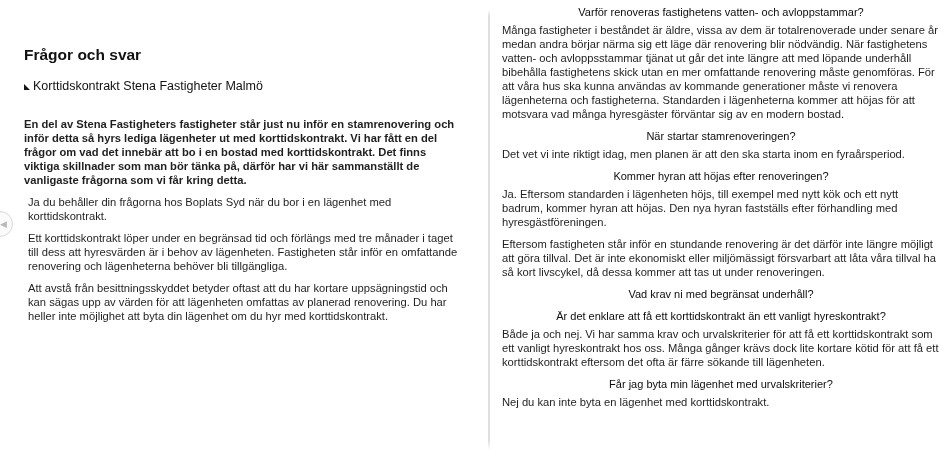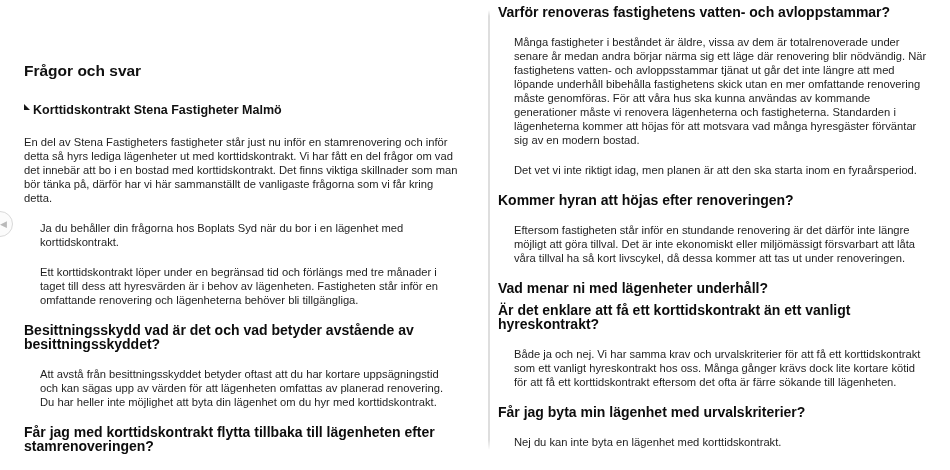--- a/index.html
+++ b/index.html
@@ -12,21 +12,21 @@
   .viewport {
     position: relative;
     width: 950px;
     height: 470px;
     overflow: hidden;
     background: #ffffff;
   }
   .page-left {
     position: absolute;
     left: 24px;
-    top: 16px;
+    top: 0;
     width: 438px;
   }
   .page-right {
     position: absolute;
     left: 498px;
     top: 5px;
     width: 446px;
   }
   .doc-title {
     margin: 46px 0 0 0;
@@ -43,41 +43,42 @@
   .collapse-tri {
     width: 0;
     height: 0;
     border-bottom: 6px solid #161616;
     border-right: 6px solid transparent;
     margin-top: 2px;
     flex: 0 0 auto;
   }
   .section-title {
     font-size: 12.5px;
-    font-weight: bold;
+    font-weight: normal;
     color: #111;
-    margin-top: 8px;
   }
   .intro {
-    margin: 18px 0 0 0;
+    margin: 24px 0 0 0;
     font-size: 11.2px;
     line-height: 14px;
+    font-weight: bold;
   }
   .faq-list { margin-top: 8px; }
   .faq-item { margin: 0 0 8px 0; }
   .faq-q {
     margin: 0;
-    font-size: 14px;
+    font-size: 11px;
     line-height: 14px;
-    font-weight: bold;
+    font-weight: normal;
     color: #0d0d0d;
+    text-align: center;
   }
   .faq-a { margin: 0; }
   .answer-par {
-    margin: 16px;
+    margin: 4px;
     font-size: 11.2px;
     line-height: 14px;
   }
   .page-divider {
     position: absolute;
     left: 488px;
     top: 10px;
     width: 2px;
     height: 440px;
     background: linear-gradient(to bottom, rgba(210,210,210,0), #dedede 6px, #dedede 430px, rgba(210,210,210,0));
@@ -127,64 +128,61 @@
           </div>
   </div>
 
   <div class="faq-item">
     <div class="faq-a">
             <p class="answer-par">Ett korttidskontrakt löper under en begränsad tid och förlängs med tre månader i taget till dess att hyresvärden är i behov av lägenheten. Fastigheten står inför en omfattande renovering och lägenheterna behöver bli tillgängliga.</p>
           </div>
   </div>
 
   <div class="faq-item">
-    <h3 class="faq-q">Besittningsskydd vad är det och vad betyder avstående av besittningsskyddet?</h3>
     <div class="faq-a">
             <p class="answer-par">Att avstå från besittningsskyddet betyder oftast att du har kortare uppsägningstid och kan sägas upp av värden för att lägenheten omfattas av planerad renovering. Du har heller inte möjlighet att byta din lägenhet om du hyr med korttidskontrakt.</p>
           </div>
   </div>
 
-  <div class="faq-item">
-    <h3 class="faq-q">Får jag med korttidskontrakt flytta tillbaka till lägenheten efter stamrenoveringen?</h3>
-    <div class="faq-a">
-            <p class="answer-par">Ja, om du uppfyller Stena Fastigheters uthyrningspolicy för det nya objektet.</p>
-          </div>
-  </div>
 </div>
   </div>
 
   <div class="page-divider"></div>
 
   <div class="page-right">
     <div class="faq-list" style="margin-top:0;">
   <div class="faq-item">
     <h3 class="faq-q">Varför renoveras fastighetens vatten- och avloppstammar?</h3>
     <div class="faq-a">
             <p class="answer-par">Många fastigheter i beståndet är äldre, vissa av dem är totalrenoverade under senare år medan andra börjar närma sig ett läge där renovering blir nödvändig. När fastighetens vatten- och avloppsstammar tjänat ut går det inte längre att med löpande underhåll bibehålla fastighetens skick utan en mer omfattande renovering måste genomföras. För att våra hus ska kunna användas av kommande generationer måste vi renovera lägenheterna och fastigheterna. Standarden i lägenheterna kommer att höjas för att motsvara vad många hyresgäster förväntar sig av en modern bostad.</p>
           </div>
   </div>
 
   <div class="faq-item">
+    <h3 class="faq-q">När startar stamrenoveringen?</h3>
     <div class="faq-a">
             <p class="answer-par">Det vet vi inte riktigt idag, men planen är att den ska starta inom en fyraårsperiod.</p>
           </div>
   </div>
 
   <div class="faq-item">
     <h3 class="faq-q">Kommer hyran att höjas efter renoveringen?</h3>
+    <div class="faq-a">
+            <p class="answer-par">Ja. Eftersom standarden i lägenheten höjs, till exempel med nytt kök och ett nytt badrum, kommer hyran att höjas. Den nya hyran fastställs efter förhandling med hyresgästföreningen.</p>
+          </div>
   </div>
 
   <div class="faq-item">
     <div class="faq-a">
             <p class="answer-par">Eftersom fastigheten står inför en stundande renovering är det därför inte längre möjligt att göra tillval. Det är inte ekonomiskt eller miljömässigt försvarbart att låta våra tillval ha så kort livscykel, då dessa kommer att tas ut under renoveringen.</p>
           </div>
   </div>
 
   <div class="faq-item">
-    <h3 class="faq-q">Vad menar ni med lägenheter underhåll?</h3>
+    <h3 class="faq-q">Vad krav ni med begränsat underhåll?</h3>
   </div>
 
   <div class="faq-item">
     <h3 class="faq-q">Är det enklare att få ett korttidskontrakt än ett vanligt hyreskontrakt?</h3>
     <div class="faq-a">
             <p class="answer-par">Både ja och nej. Vi har samma krav och urvalskriterier för att få ett korttidskontrakt som ett vanligt hyreskontrakt hos oss. Många gånger krävs dock lite kortare kötid för att få ett korttidskontrakt eftersom det ofta är färre sökande till lägenheten.</p>
           </div>
   </div>
 
   <div class="faq-item">

